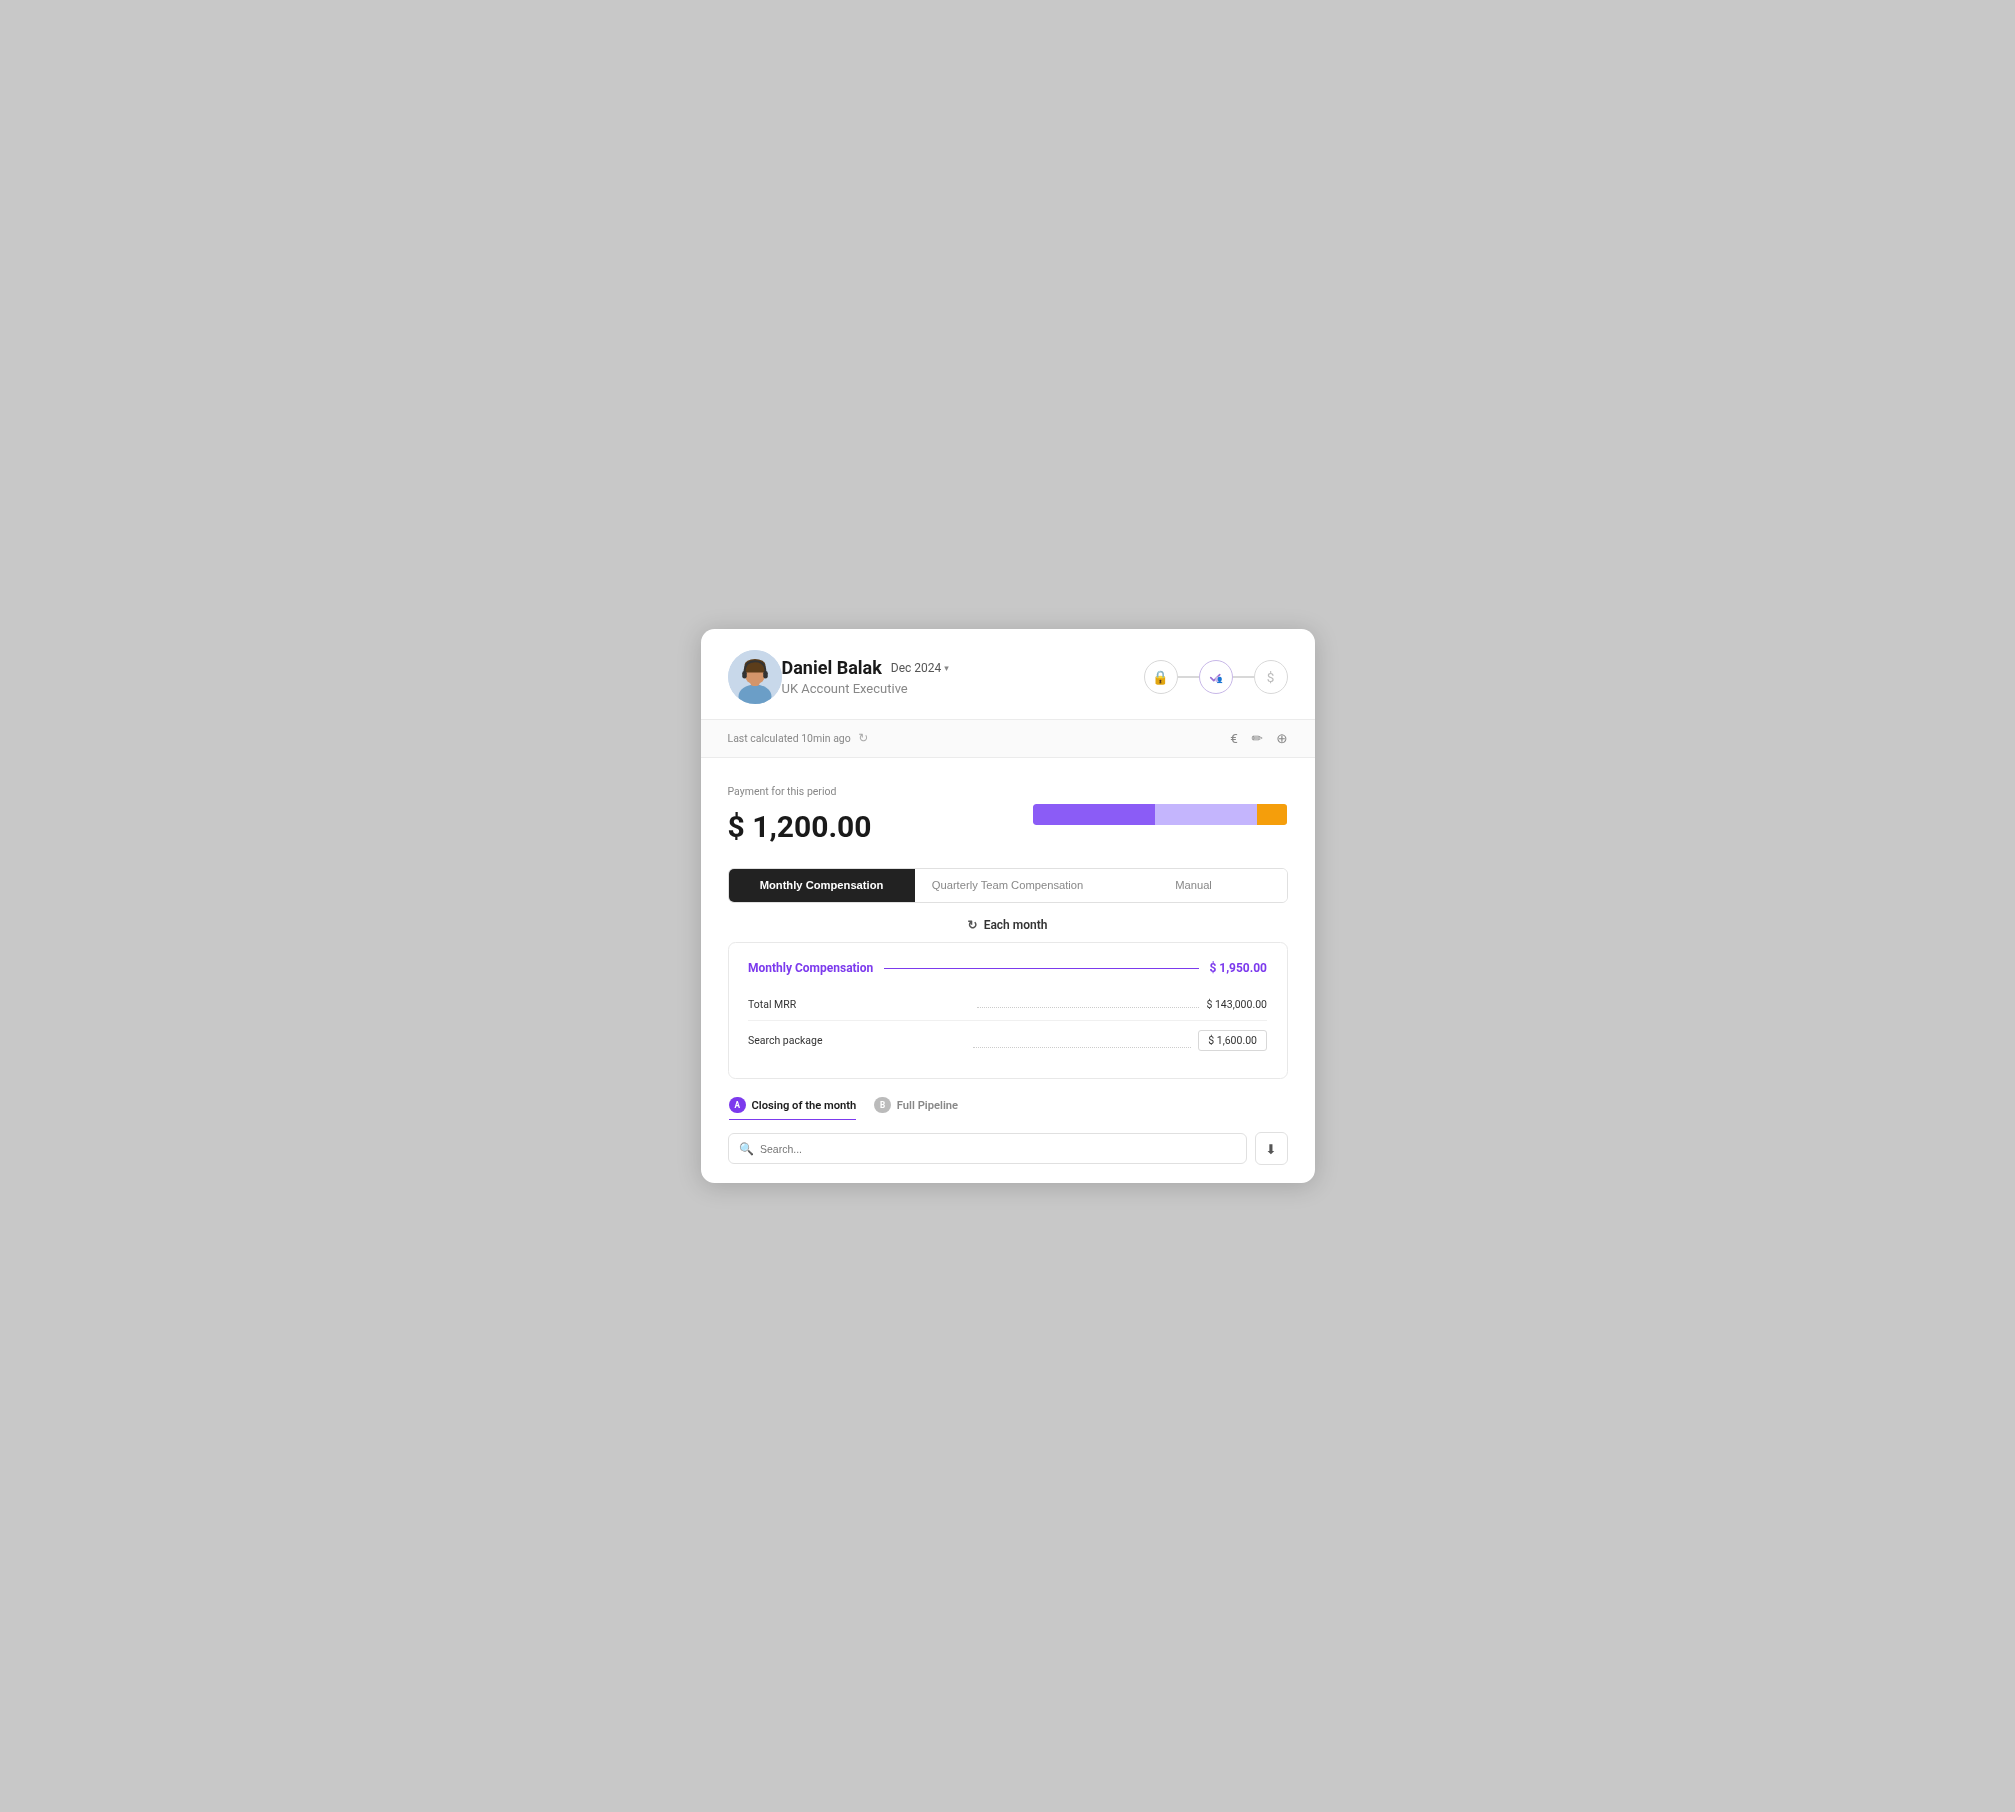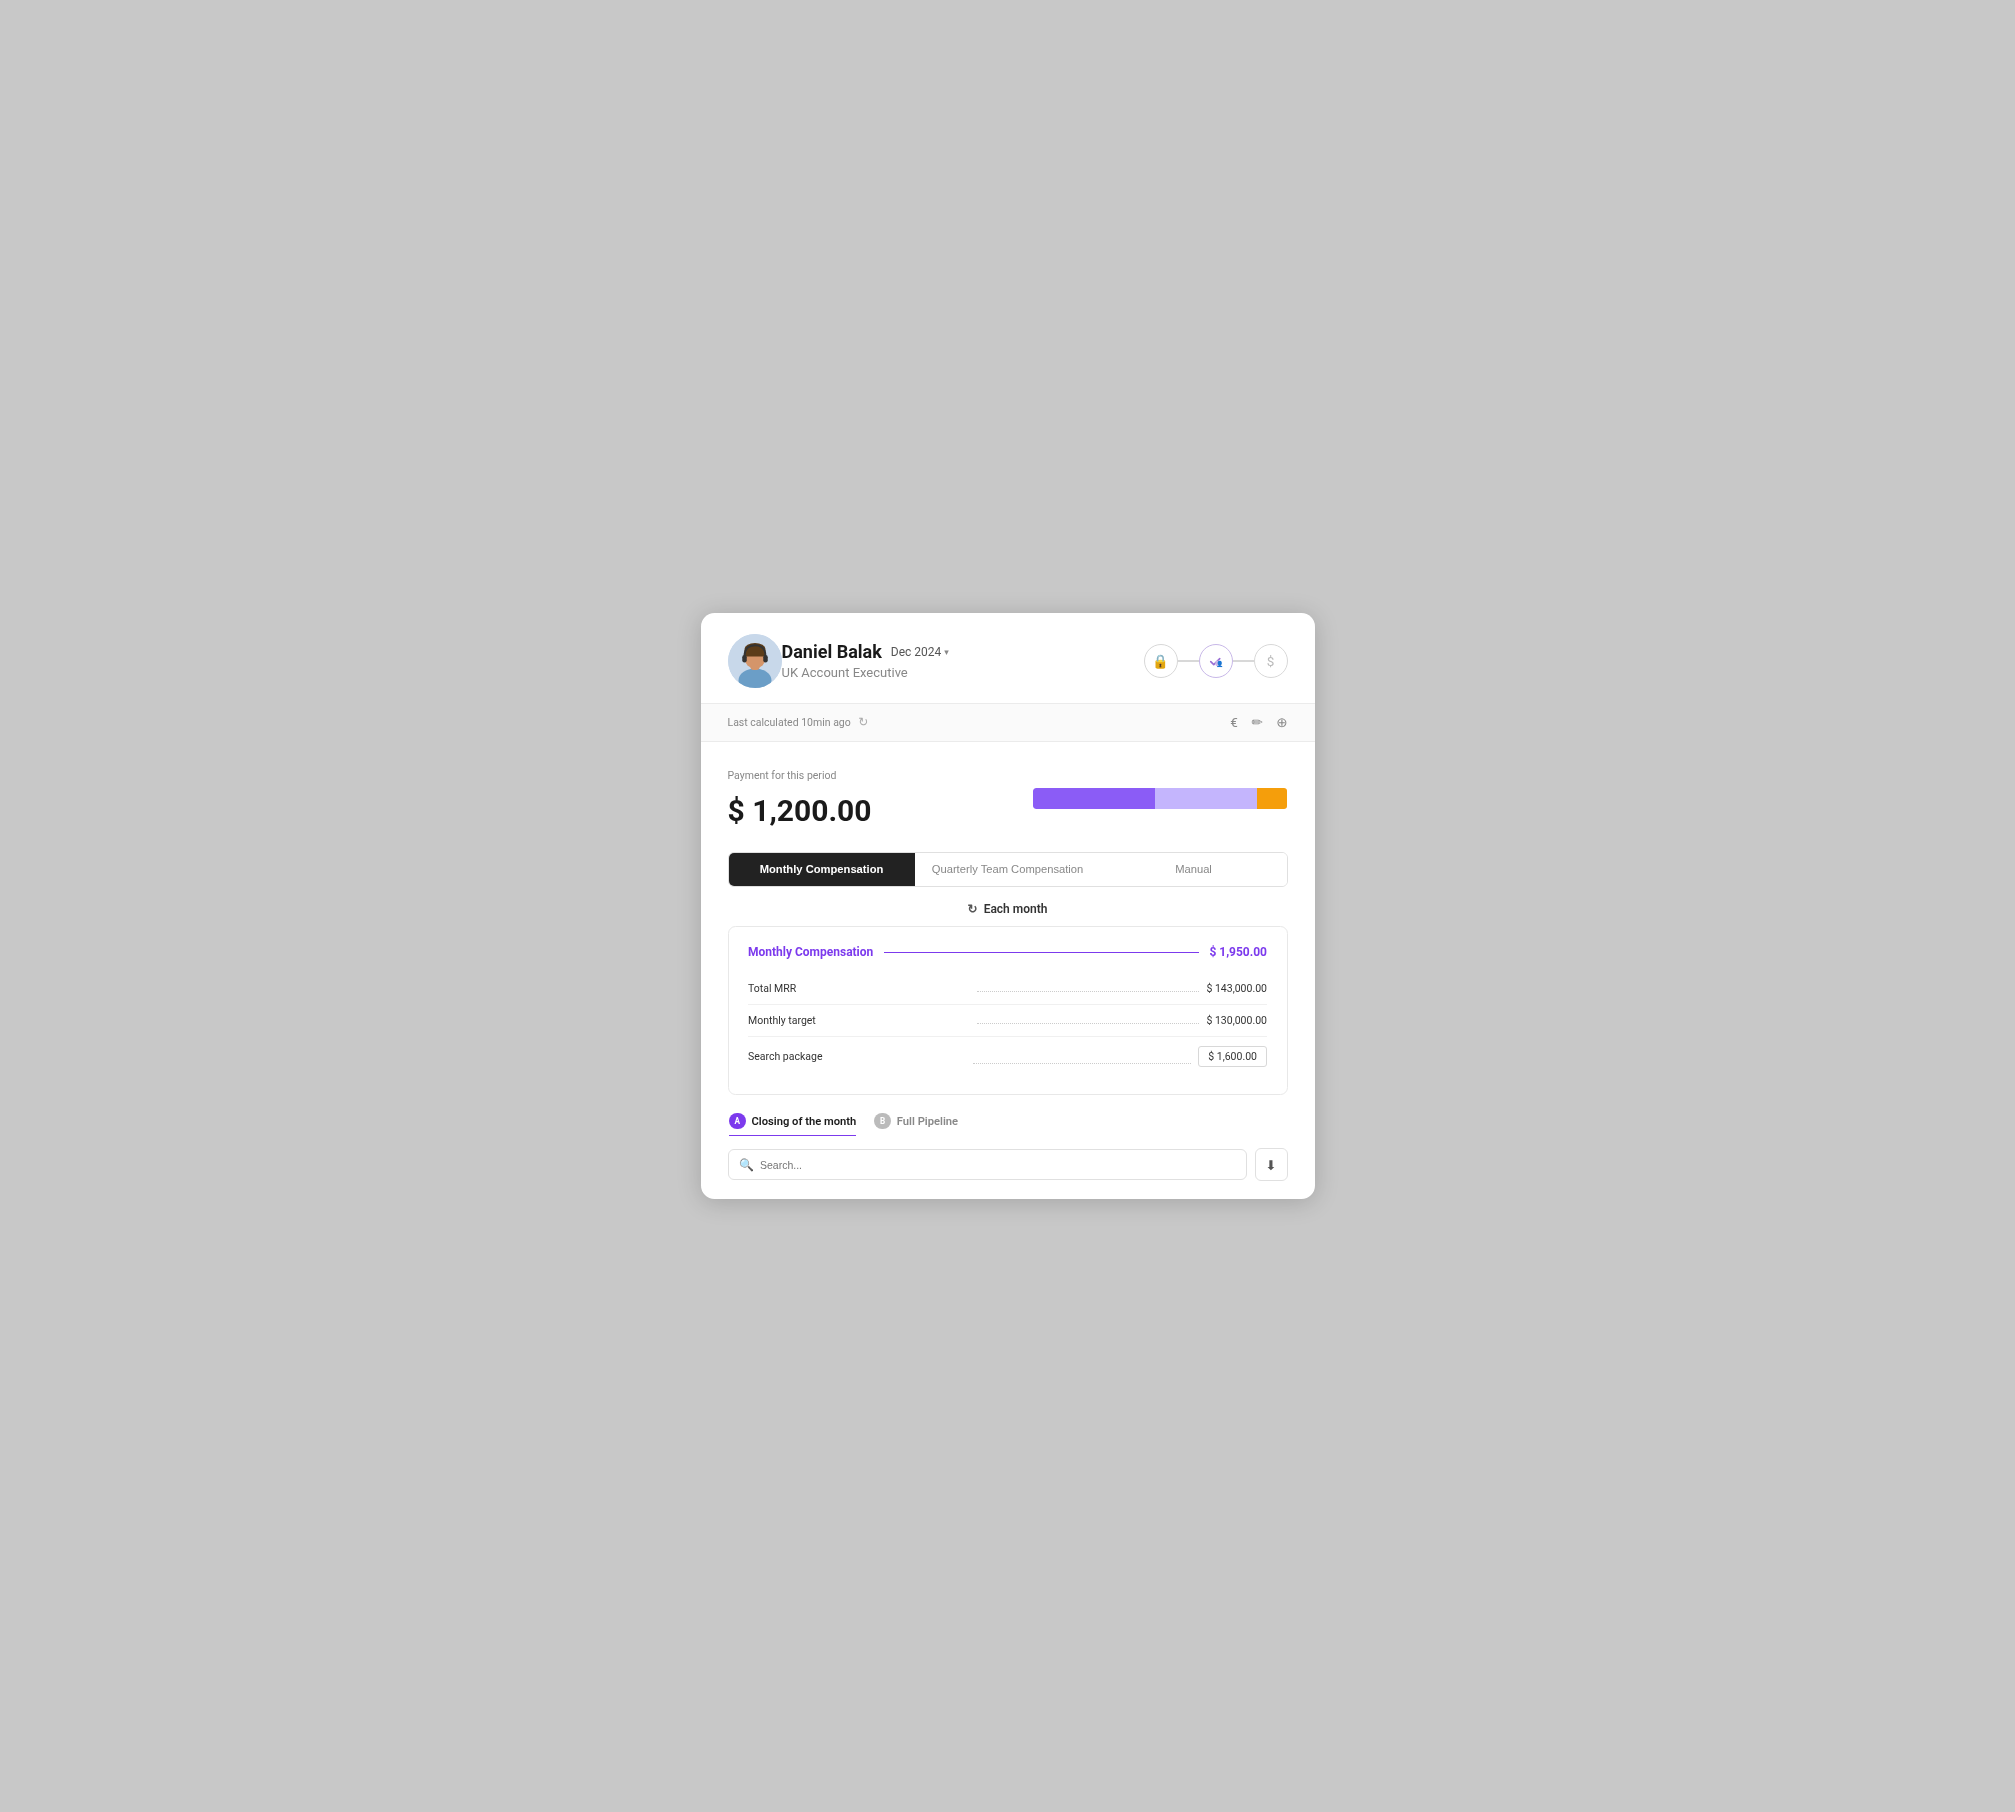--- a/index.html
+++ b/index.html
@@ -498,25 +498,20 @@
         <span class="comp-total">$ 1,950.00</span>
       </div>
 
 
       <div class="comp-row">
         <span class="comp-row-label">Total MRR</span>
         <div class="comp-row-dots"></div>
         <span class="comp-row-value">$ 143,000.00</span>
       </div>
 
-      <div class="comp-row">
-        <span class="comp-row-label">Monthly target</span>
-        <div class="comp-row-dots"></div>
-        <span class="comp-row-value">$ 130,000.00</span>
-      </div>
 
       <div class="comp-row">
         <span class="comp-row-label">Search package</span>
         <div class="comp-row-dots"></div>
         <span class="comp-row-value boxed">$ 1,600.00</span>
       </div>
     </div>
 
     <div class="sub-tabs">
       <div class="sub-tab active">

